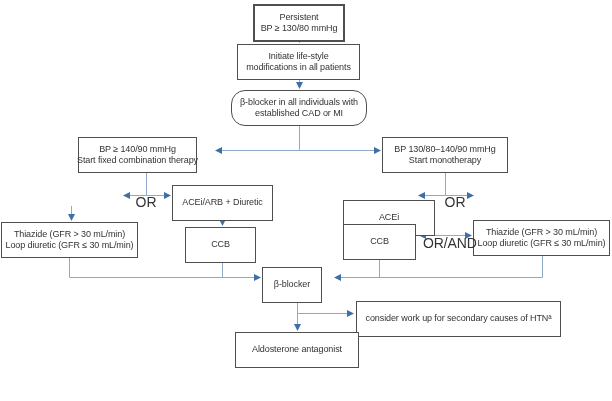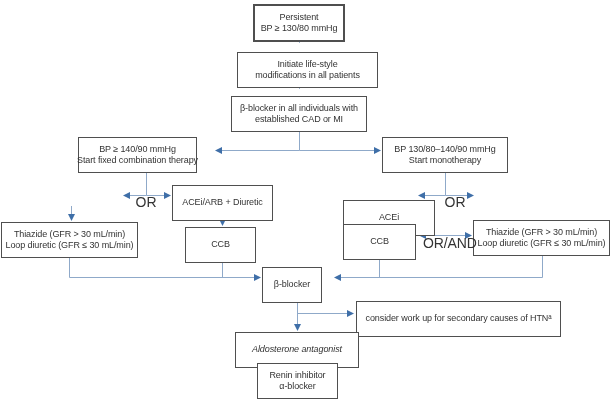--- a/index.html
+++ b/index.html
@@ -133,24 +133,24 @@
     </g>
 
     <g class="conn">
       <line x1="297.5" y1="354" x2="297.5" y2="361" marker-end="url(#arrow)"></line>
     </g>
   </svg>
 
   <div class="node thick" style="left:253px; top:4px; width:92px; height:29px;">Persistent
 BP ≥ 130/80 mmHg</div>
 
-  <div class="node" style="left:237px; top:52px; width:141px; height:30px;">Initiate life-style
+  <div class="node" style="left:237px; top:44px; width:123px; height:30px;">Initiate life-style
 modifications in all patients</div>
 
-  <div class="node" style="left:231px; top:96px; width:136px; height:26px;">β-blocker in all individuals with
+  <div class="node" style="left:231px; top:90px; width:136px; height:26px;border-radius:14px;">β-blocker in all individuals with
 established CAD or MI</div>
 
   <div class="node" style="left:78px; top:137px; width:119px; height:31px;">BP ≥ 140/90 mmHg
 Start fixed combination therapy</div>
 
   <div class="node" style="left:382px; top:137px; width:126px; height:30px;">BP 130/80–140/90 mmHg
 Start monotherapy</div>
 
 
   <div class="node" style="left:172px; top:185px; width:101px; height:21px;">ACEi/ARB + Diuretic</div>
@@ -165,24 +165,22 @@
 
   <div class="node" style="left:343px; top:224px; width:73px; height:22px;">CCB</div>
 
   <div class="node" style="left:473px; top:220px; width:137px; height:30px;">Thiazide (GFR &gt; 30 mL/min)
 Loop diuretic (GFR ≤ 30 mL/min)</div>
 
   <div class="node" style="left:262px; top:267px; width:60px; height:22px;">β-blocker</div>
 
   <div class="node" style="left:356px; top:301px; width:205px; height:21px;">consider work up for secondary causes of HTNᵃ</div>
 
-  <div class="node" style="left:235px; top:332px; width:124px; height:22px;font-style:italic;">Aldosterone antagonist</div>
+  <div class="node" style="left:235px; top:332px; width:124px; height:22px;">Aldosterone antagonist</div>
 
-  <div class="node" style="left:257px; top:363px; width:81px; height:31px;">Renin inhibitor
-α-blocker</div>
 
   <div class="conn-label" style="left:132px; top:197px; width:28px;">OR</div>
 
   <div class="conn-label" style="left:441px; top:197px; width:28px;">OR</div>
 
   <div class="conn-label" style="left:423px; top:238px; width:46px;">OR/AND</div>
 
 </div>
 
 </body></html>

